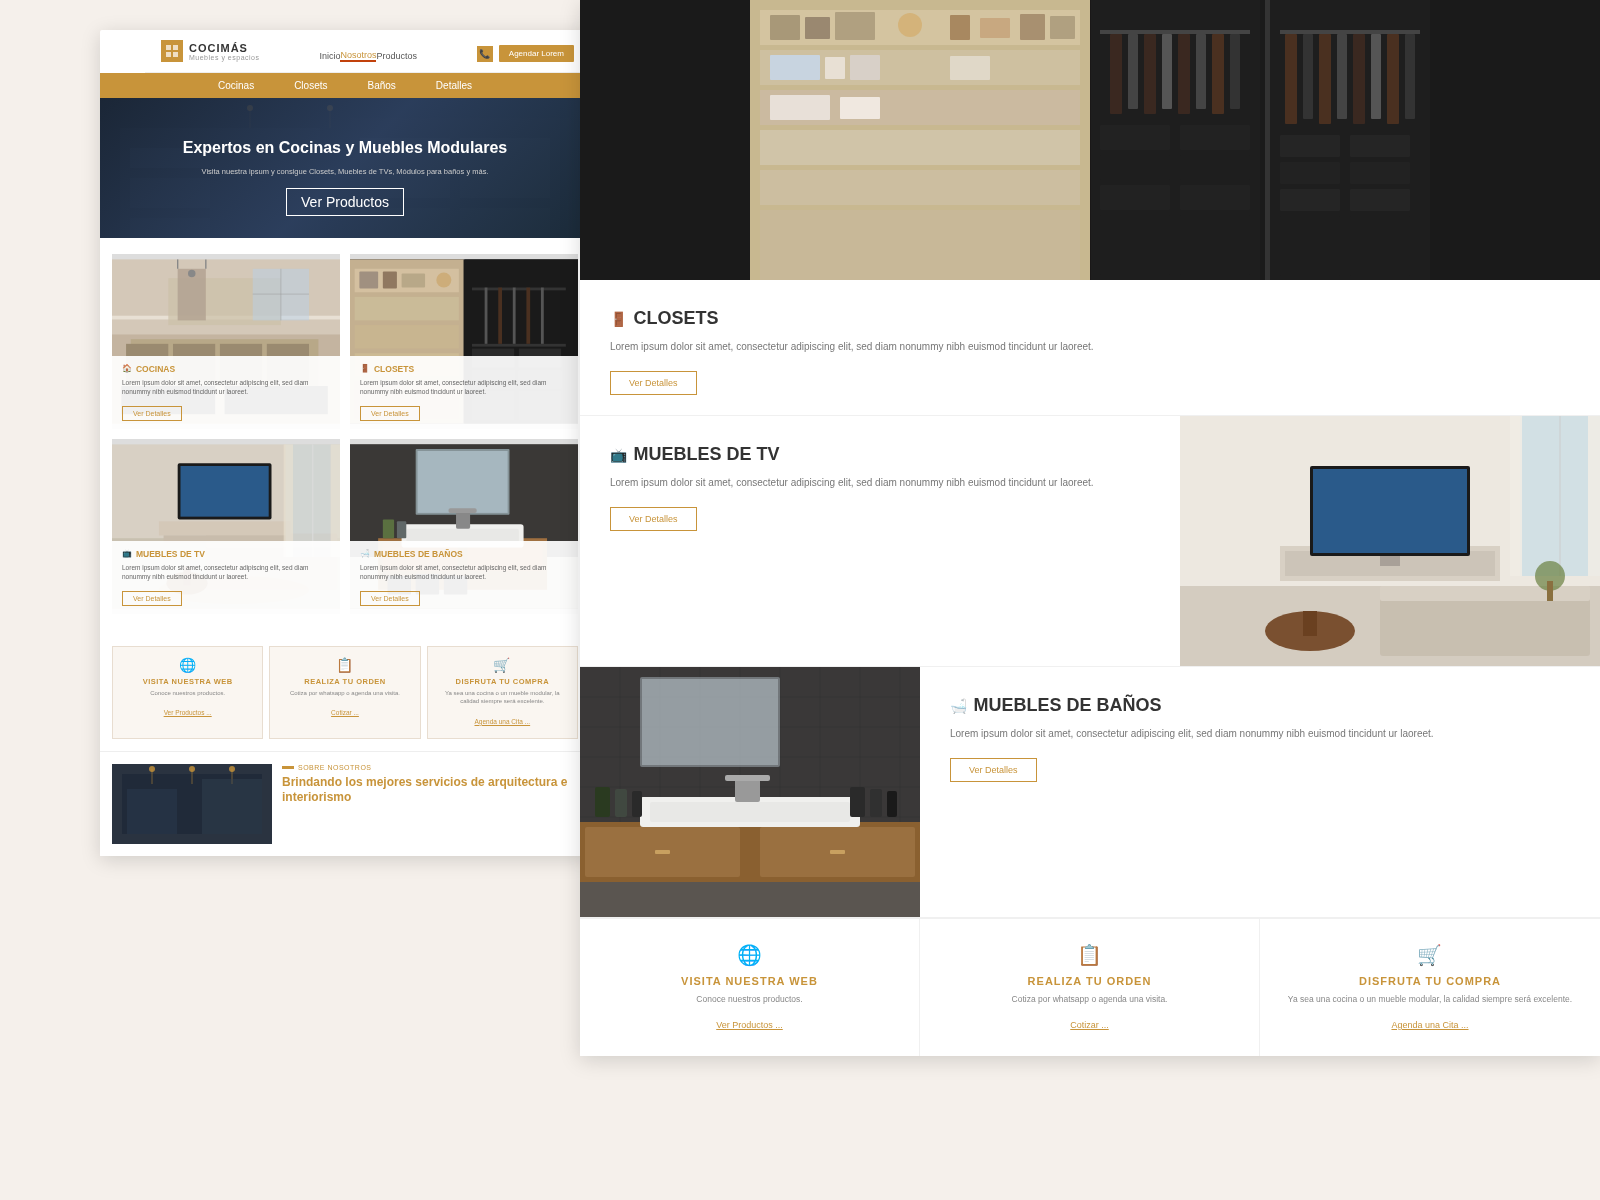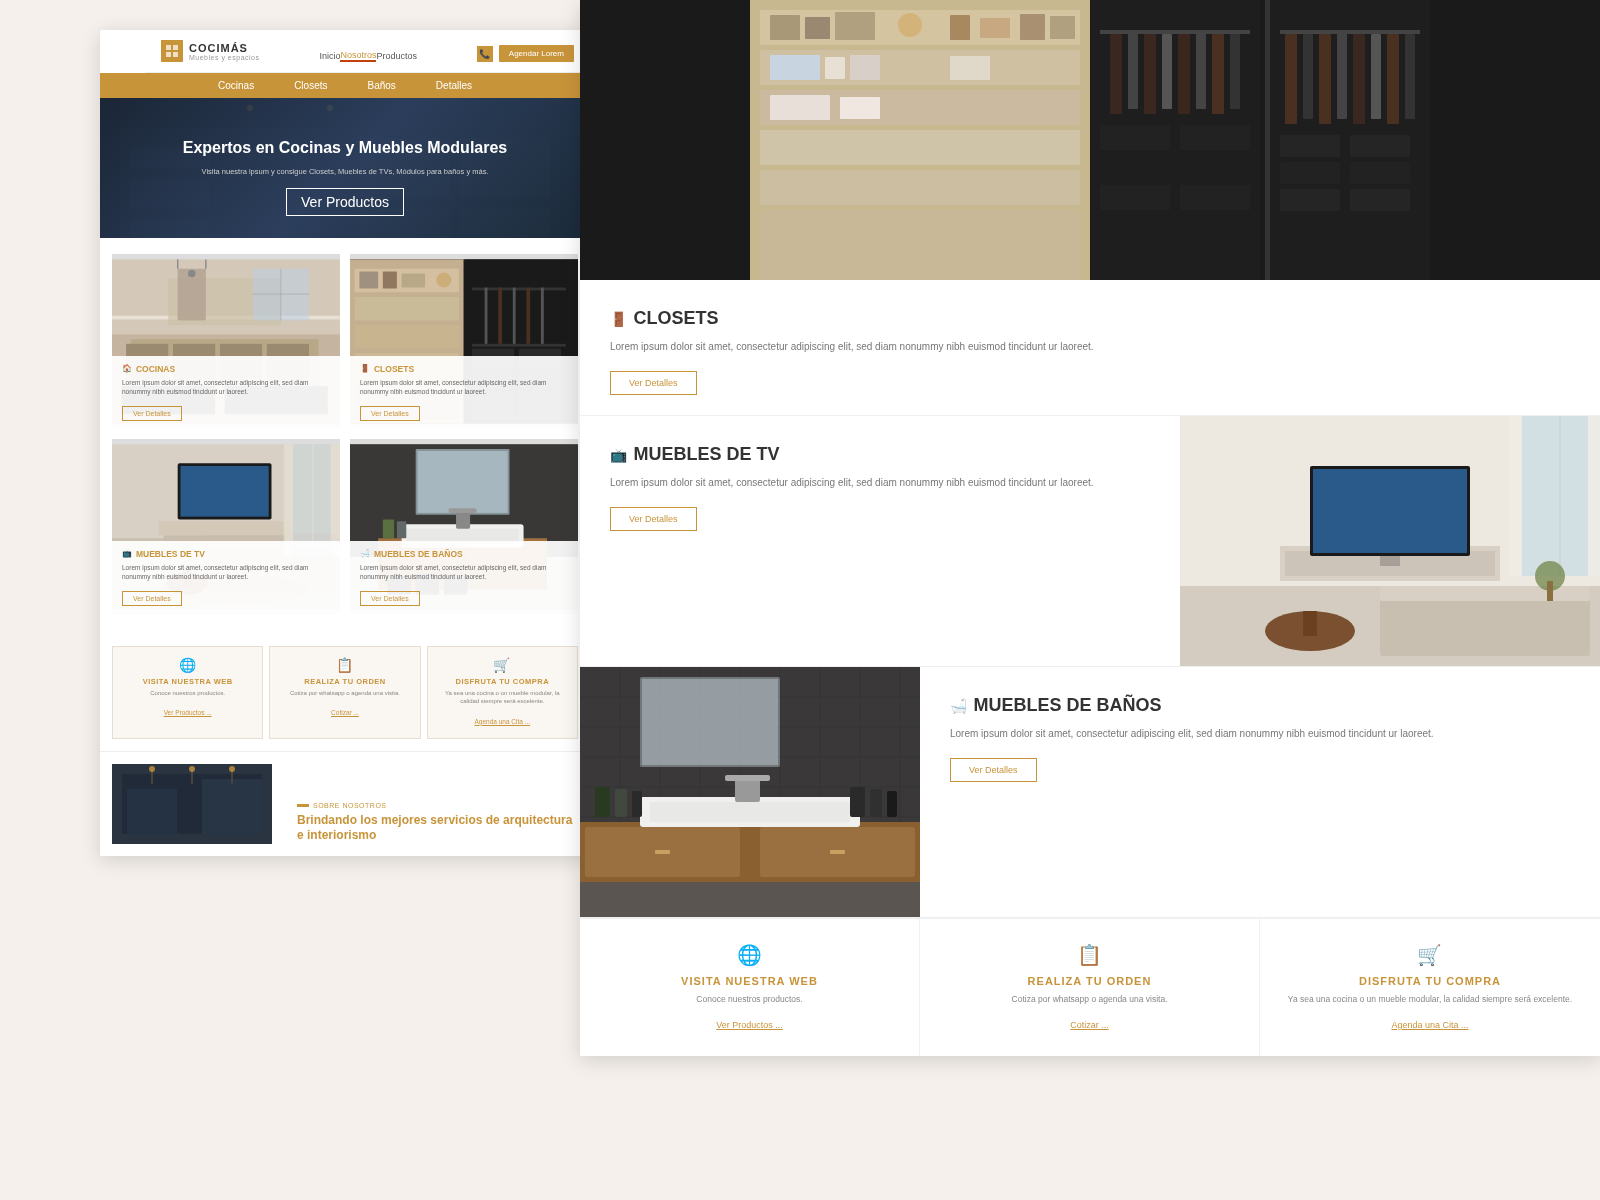--- a/index.html
+++ b/index.html
@@ -243,22 +243,22 @@
     }
 
     
     .bottom-section {
       padding: 12px;
       background: #fff;
       border-top: 1px solid #eee;
     }
     .bottom-section-inner {
       display: flex;
-      gap: 25px;
-      align-items: flex-end;
+      gap: 10px;
+      align-items: flex-start;
     }
     .bottom-img {
       width: 160px;
       height: 80px;
       background: linear-gradient(135deg, #2a3340, #3a4f6a);
       flex-shrink: 0;
       position: relative;
       overflow: hidden;
     }
     .bottom-text {

